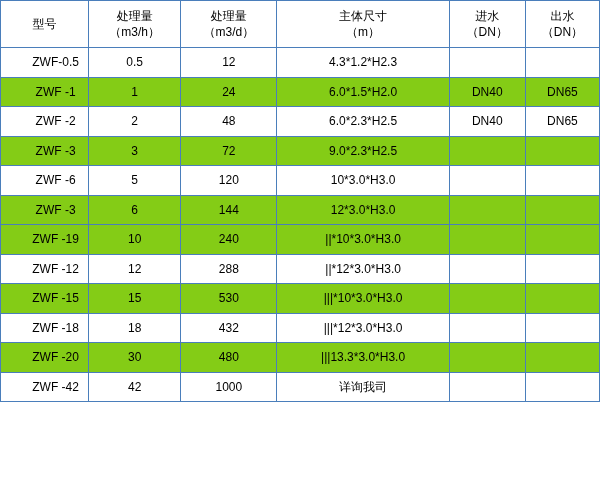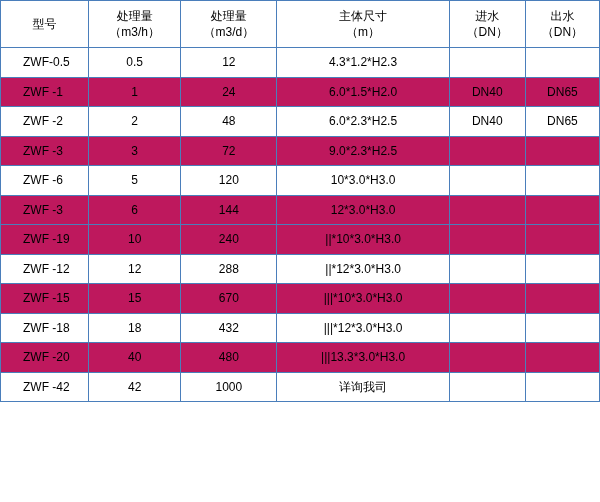--- a/index.html
+++ b/index.html
@@ -30,29 +30,29 @@
   }
   thead td {
     height: 46px;
     font-weight: bold;
     font-size: 13px;
     background: #ffffff;
   }
   thead td .l1 { display: block; }
   thead td .l2 { display: block; }
   tbody tr { height: 29.5px; }
-  tbody tr.alt td { background: #be185d; }
+  tbody tr.alt td { background: #84cc16; }
   tbody tr.plain td { background: #ffffff; }
   .col-model { width: 88px; }
   .col-qh { width: 92px; }
   .col-qd { width: 96px; }
   .col-dim { width: 172px; }
   .col-in { width: 76px; }
   .col-out { width: 74px; }
-  td.model-cell { text-align: left; padding-left: 22px; }
+  td.model-cell { text-align: center; padding-left: 22px; }
 </style>
 </head>
 <body>
 
 <table class="spec-table">
   <colgroup>
     <col class="col-model">
       <col class="col-qh">
       <col class="col-qd">
     <col class="col-dim">
@@ -148,36 +148,36 @@
         <td class="model-cell">ZWF -12</td>
         <td>12</td>
         <td>288</td>
         <td>||*12*3.0*H3.0</td>
         <td></td>
         <td></td>
       </tr>
       <tr class="alt">
         <td class="model-cell">ZWF -15</td>
         <td>15</td>
-        <td>670</td>
+        <td>530</td>
         <td>|||*10*3.0*H3.0</td>
         <td></td>
         <td></td>
       </tr>
       <tr class="plain">
         <td class="model-cell">ZWF -18</td>
         <td>18</td>
         <td>432</td>
         <td>|||*12*3.0*H3.0</td>
         <td></td>
         <td></td>
       </tr>
       <tr class="alt">
         <td class="model-cell">ZWF -20</td>
-        <td>40</td>
+        <td>30</td>
         <td>480</td>
         <td>|||13.3*3.0*H3.0</td>
         <td></td>
         <td></td>
       </tr>
       <tr class="plain">
         <td class="model-cell">ZWF -42</td>
         <td>42</td>
         <td>1000</td>
         <td>详询我司</td>

